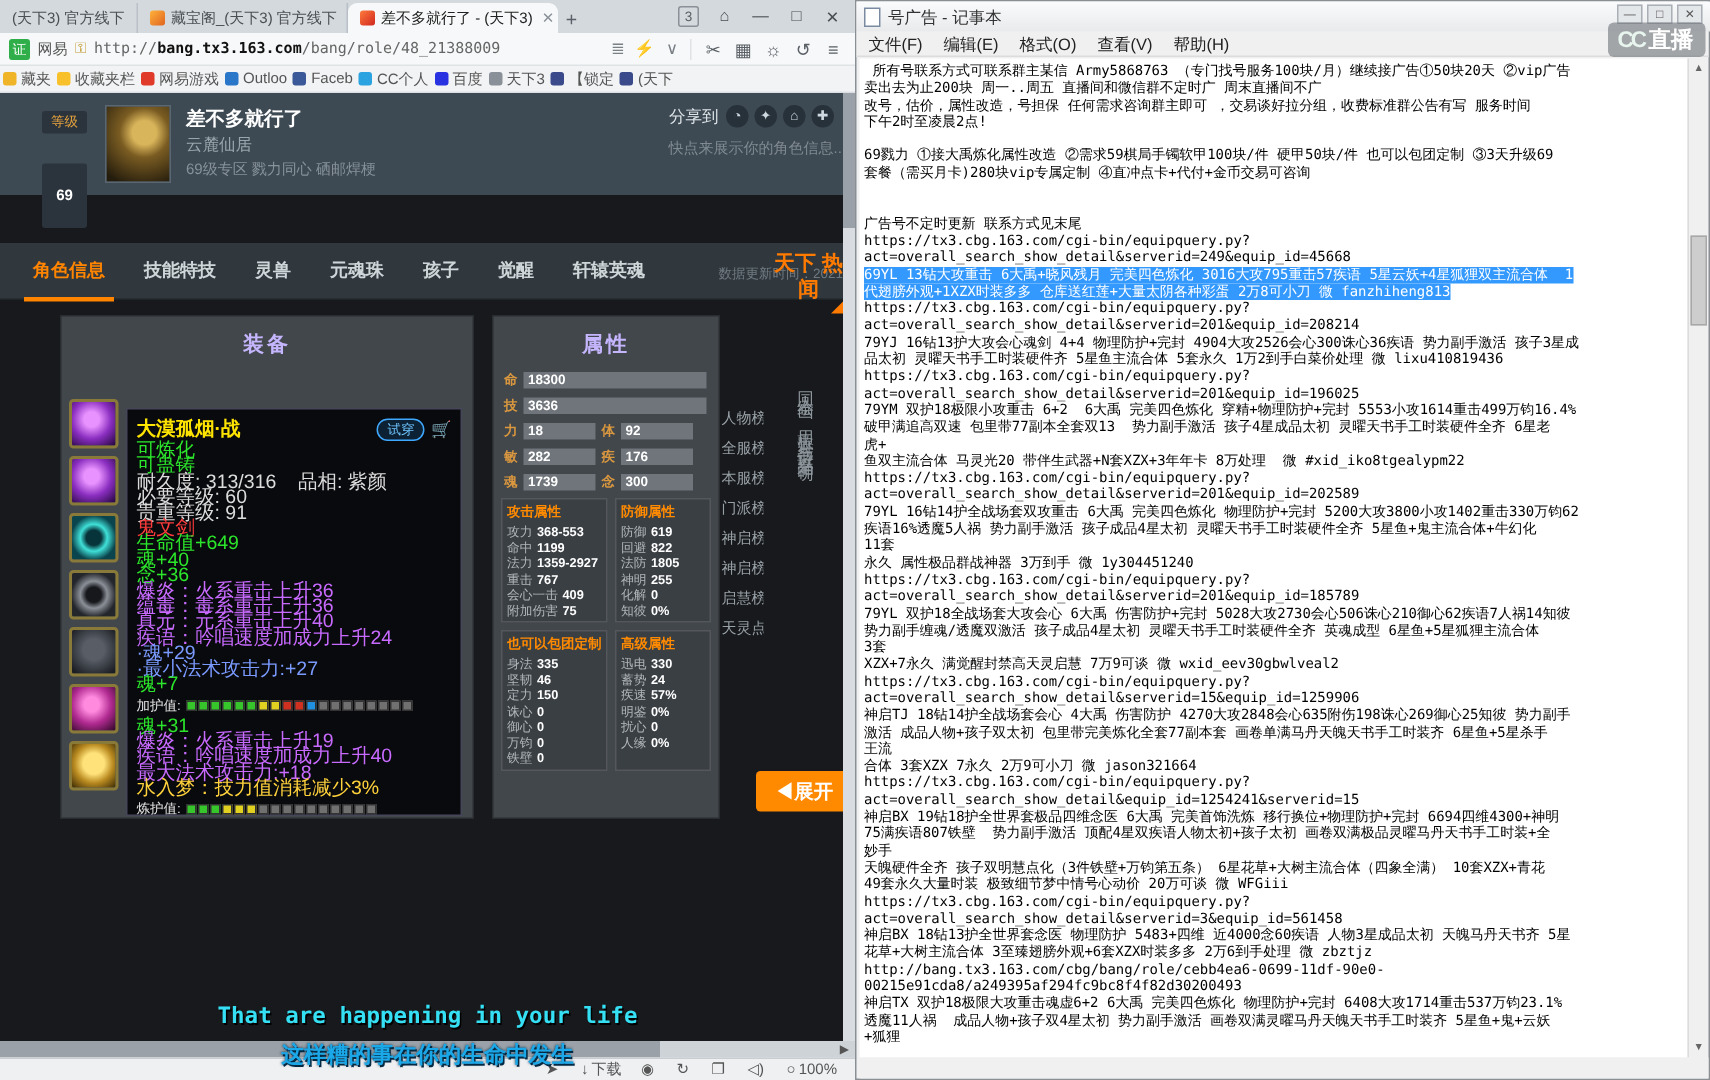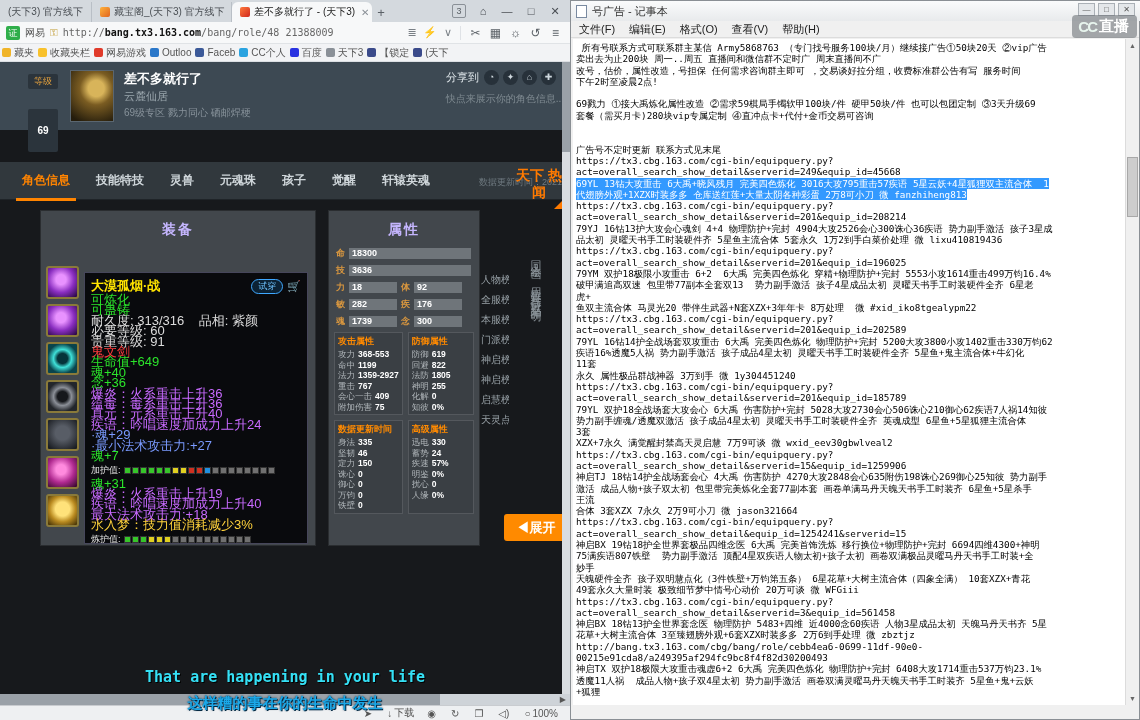--- a/index.html
+++ b/index.html
@@ -431,21 +431,21 @@
           <div>
               <div class="arow"><span class="k">防御</span><span class="v">619</span></div>
               <div class="arow"><span class="k">回避</span><span class="v">822</span></div>
               <div class="arow"><span class="k">法防</span><span class="v">1805</span></div>
               <div class="arow"><span class="k">神明</span><span class="v">255</span></div>
               <div class="arow"><span class="k">化解</span><span class="v">0</span></div>
               <div class="arow"><span class="k">知彼</span><span class="v">0%</span></div>
             </div>
         </div>
         <div class="abox">
-          <h4>数据更新时间</h4>
+          <h4>也可以包团定制</h4>
           <div>
               <div class="arow"><span class="k">身法</span><span class="v">335</span></div>
               <div class="arow"><span class="k">坚韧</span><span class="v">46</span></div>
               <div class="arow"><span class="k">定力</span><span class="v">150</span></div>
               <div class="arow"><span class="k">诛心</span><span class="v">0</span></div>
               <div class="arow"><span class="k">御心</span><span class="v">0</span></div>
               <div class="arow"><span class="k">万钧</span><span class="v">0</span></div>
               <div class="arow"><span class="k">铁壁</span><span class="v">0</span></div>
             </div>
         </div>

